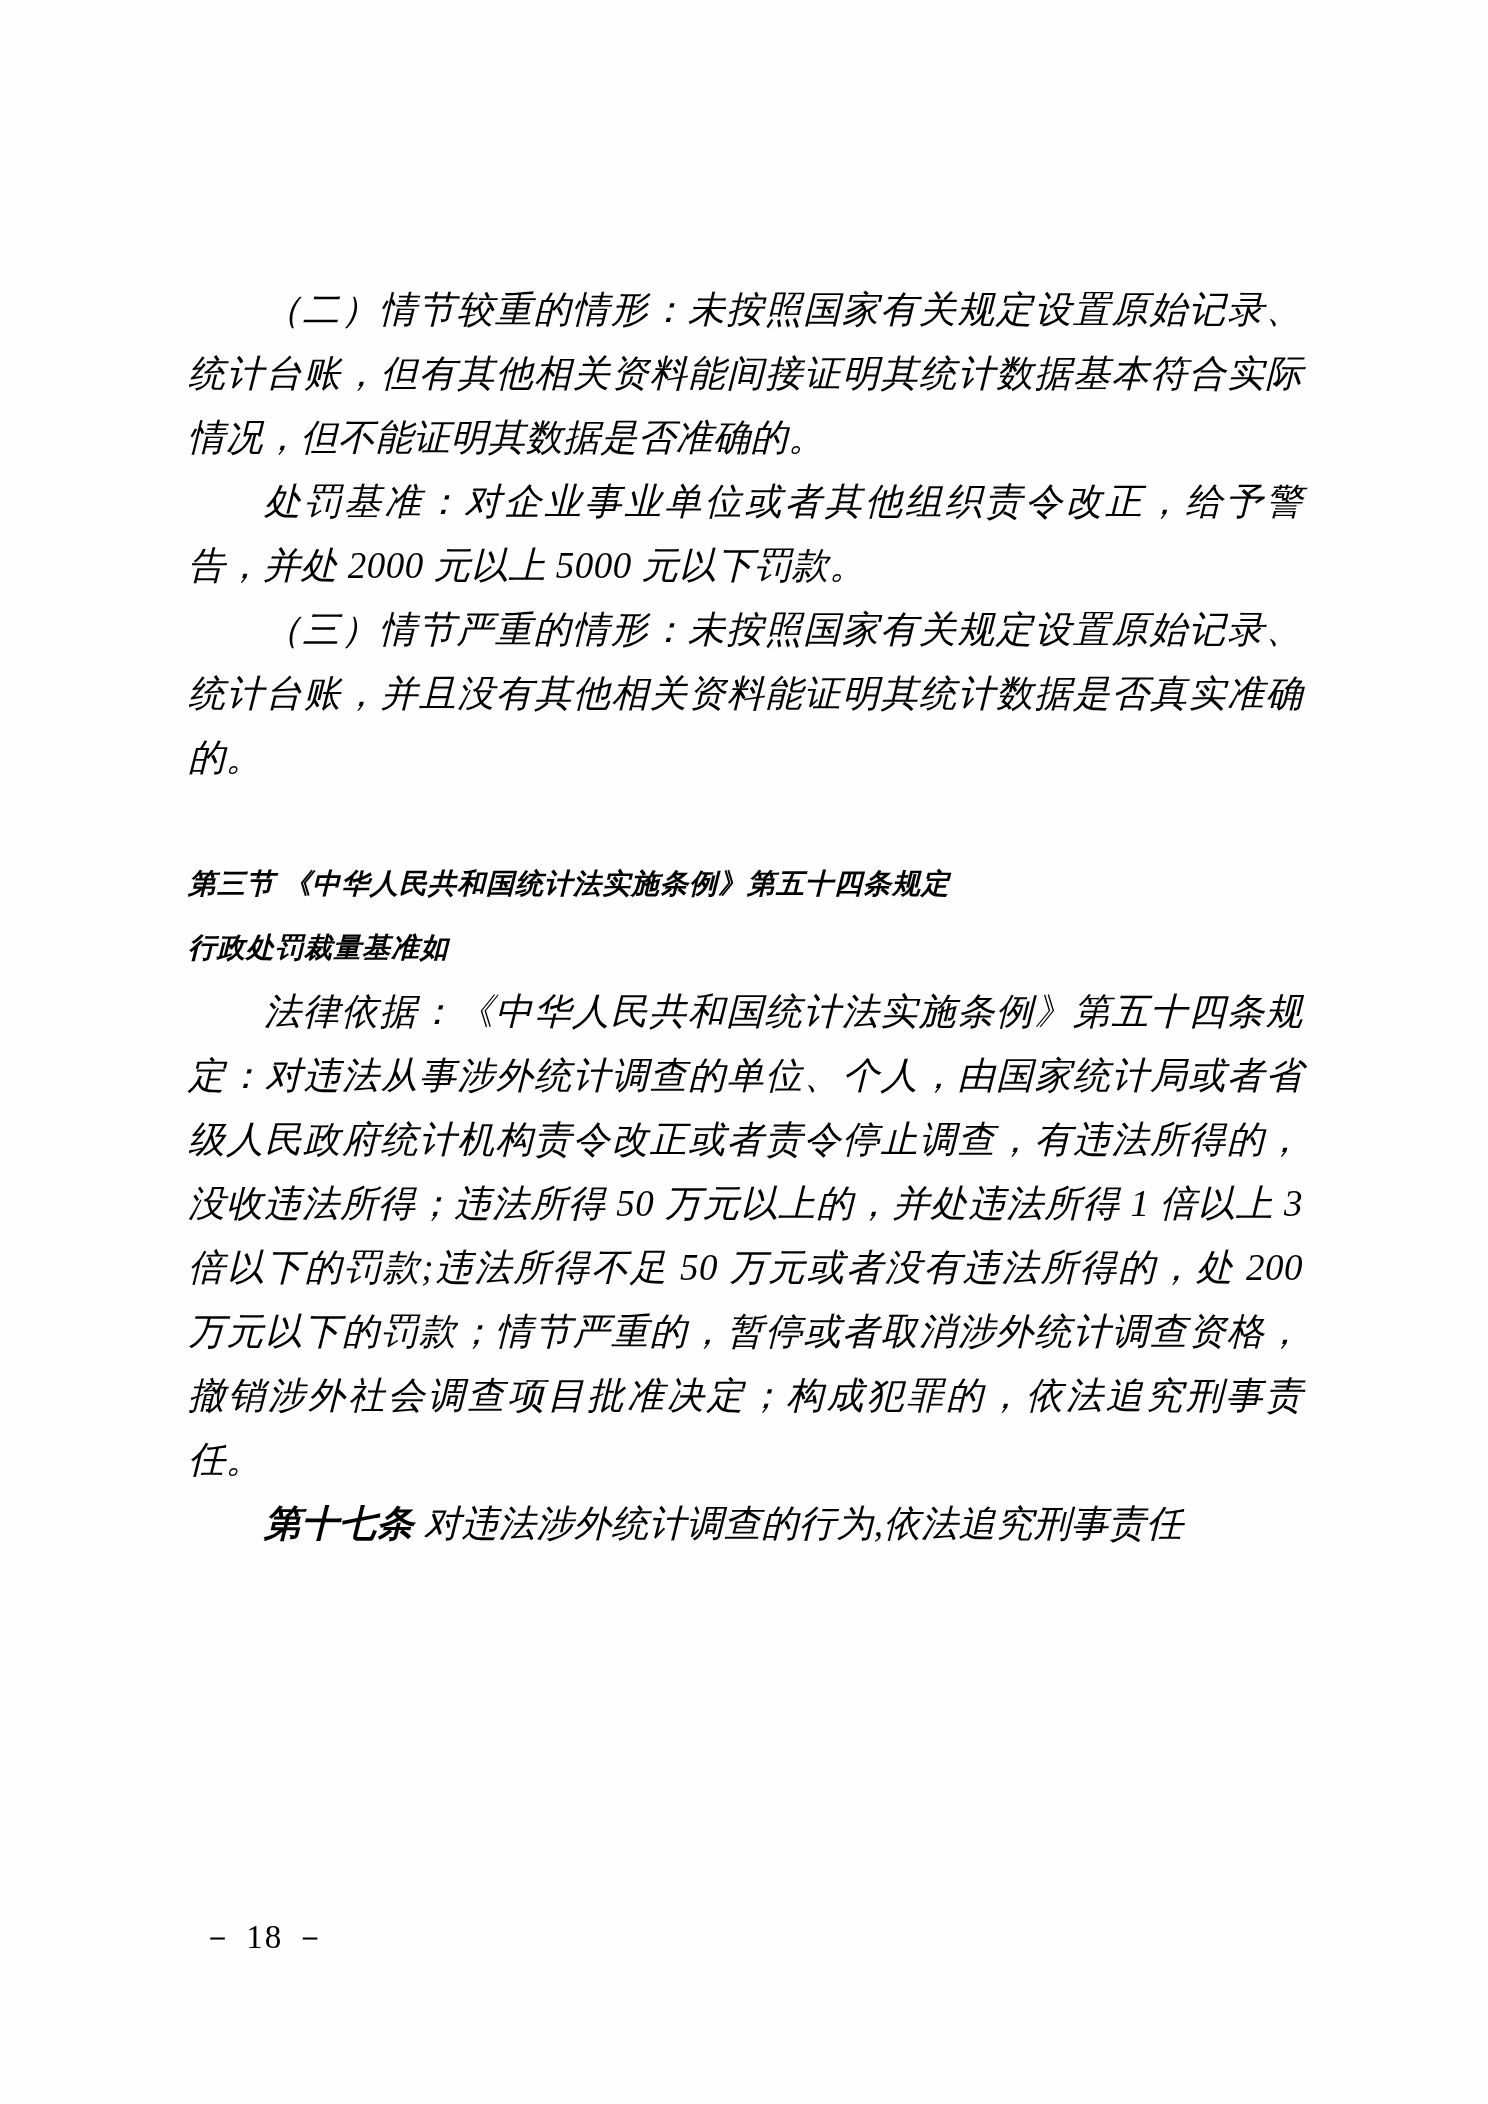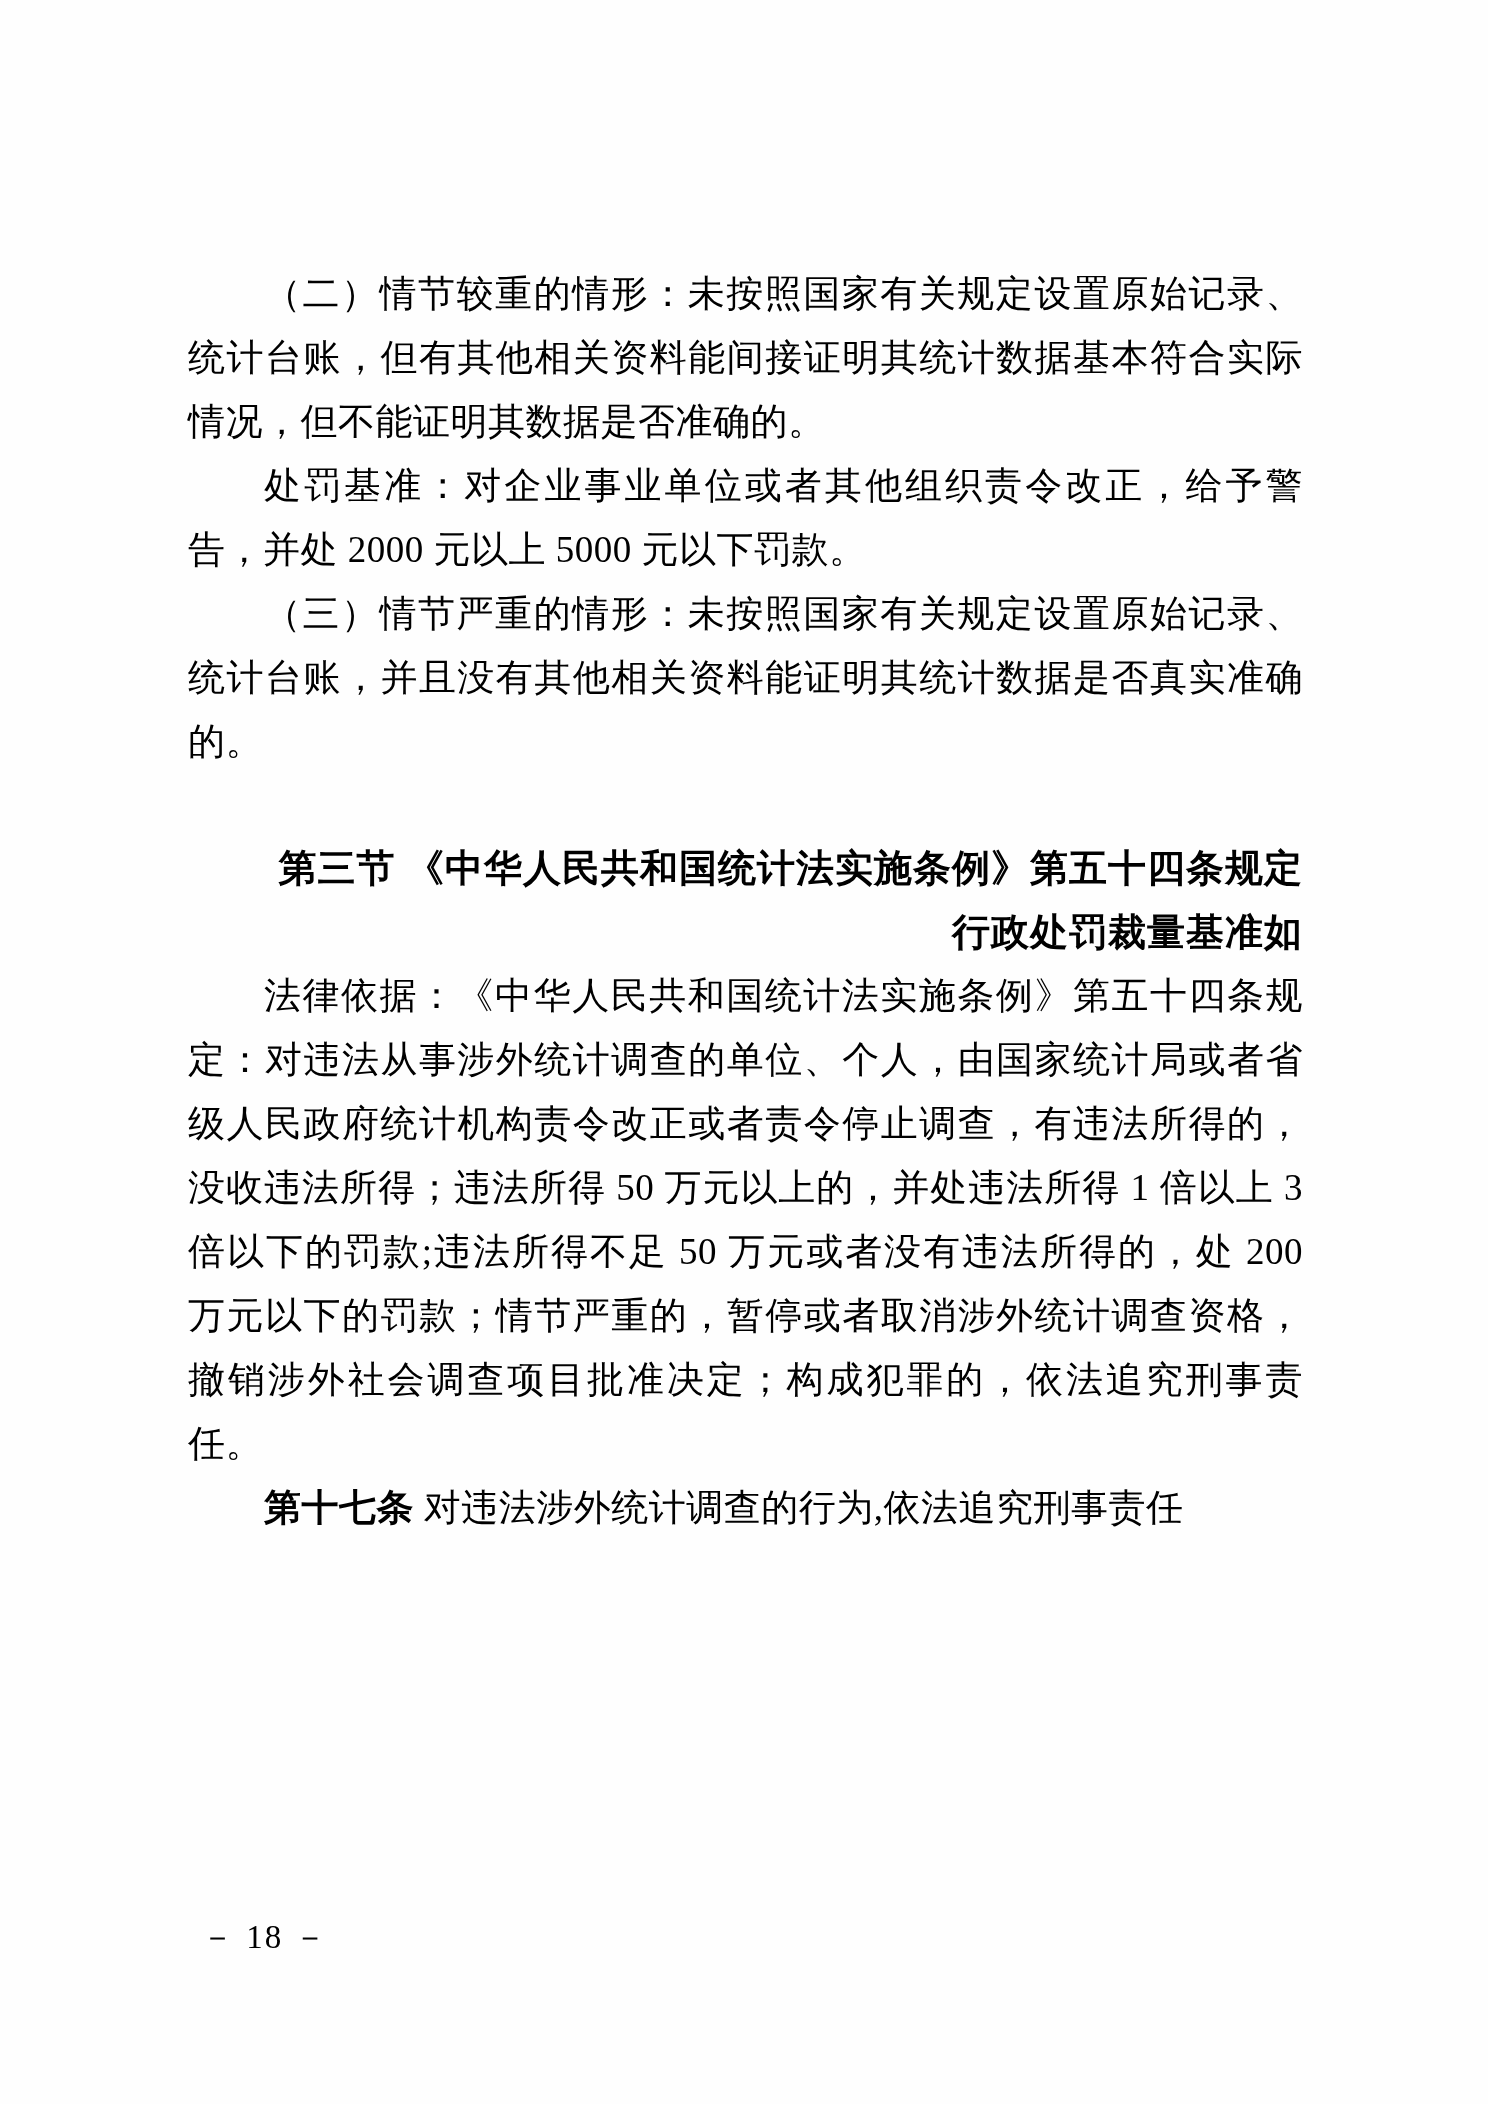--- a/index.html
+++ b/index.html
@@ -19,40 +19,41 @@
     position: absolute;
     left: 0;
     top: 0;
     width: 1488px;
     height: 2104px;
     background: #fefefe;
   }
   .content {
     position: absolute;
     left: 188px;
-    top: 262px;
+    top: 278px;
     width: 1115px;
+    font-style: italic;
   }
   .para {
     font-size: 37px;
     line-height: 64px;
     text-align: justify;
     text-justify: inter-ideograph;
     margin: 0 0 0 0;
     letter-spacing: 0.5px;
     font-family: "Liberation Serif", serif;
   }
   .indent {
     text-indent: 76px;
   }
   .section-title {
-    font-size: 38px;
+    font-size: 28px;
     line-height: 64px;
     font-weight: bold;
-    text-align: right;
+    text-align: left;
     margin: 0;
     letter-spacing: 1px;
     font-family: "Liberation Serif", serif;
   }
   .spacer-large {
     height: 62px;
   }
   .article-label {
     font-weight: bold;
     margin-top: 18px;

